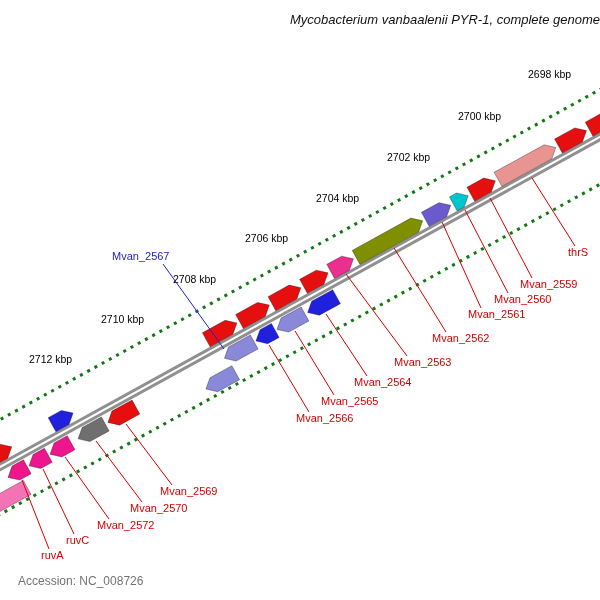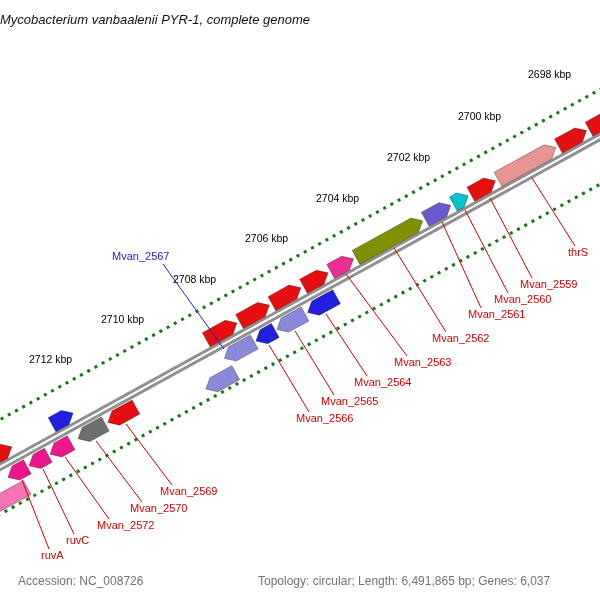--- a/index.html
+++ b/index.html
@@ -1,18 +1,18 @@
 <!DOCTYPE html>
 <html><head>
 <meta charset="utf-8">
 <style>
   html,body{margin:0;padding:0;background:#ffffff;}
   #screen{position:relative;width:600px;height:600px;background:#ffffff;overflow:hidden;
           font-family:"Liberation Sans",sans-serif;}
-  #figure-title{position:absolute;top:12px;left:0;width:100%;text-align:left;
+  #figure-title{position:absolute;top:12px;left:0;width:100%;text-align:right;
                 font-style:italic;font-size:13px;color:#111;}
   #genome-svg{position:absolute;top:0;left:0;}
   .ruler-text{font-size:10.5px;fill:#000;}
   .gene-text{font-size:11px;}
   #status-bar{position:absolute;top:574px;left:0;width:100%;height:26px;font-size:12px;color:#737373;}
   #accession-text{position:absolute;left:18px;top:0;}
   #genome-summary-text{position:absolute;left:258px;top:0;}
 </style>
 </head>
 <body>
@@ -303,15 +303,14 @@
       <line x1="109" y1="519" x2="65" y2="457" stroke="#d40000" stroke-width="1"></line>
       <text x="97" y="529" fill="#d40000" class="gene-text">Mvan_2572</text>
       <line x1="74" y1="534" x2="43" y2="469" stroke="#d40000" stroke-width="1"></line>
       <text x="66" y="544" fill="#d40000" class="gene-text">ruvC</text>
       <line x1="49" y1="549" x2="22" y2="480" stroke="#d40000" stroke-width="1"></line>
       <text x="41" y="559" fill="#d40000" class="gene-text">ruvA</text>
     </svg>
 
   <div id="status-bar">
     <span id="accession-text">Accession: NC_008726</span>
-    <span id="genome-summary-text">Topology: circular; Length: 6,491,865 bp; Genes: 6,037</span>
   </div>
 </div>
 
 </body></html>

